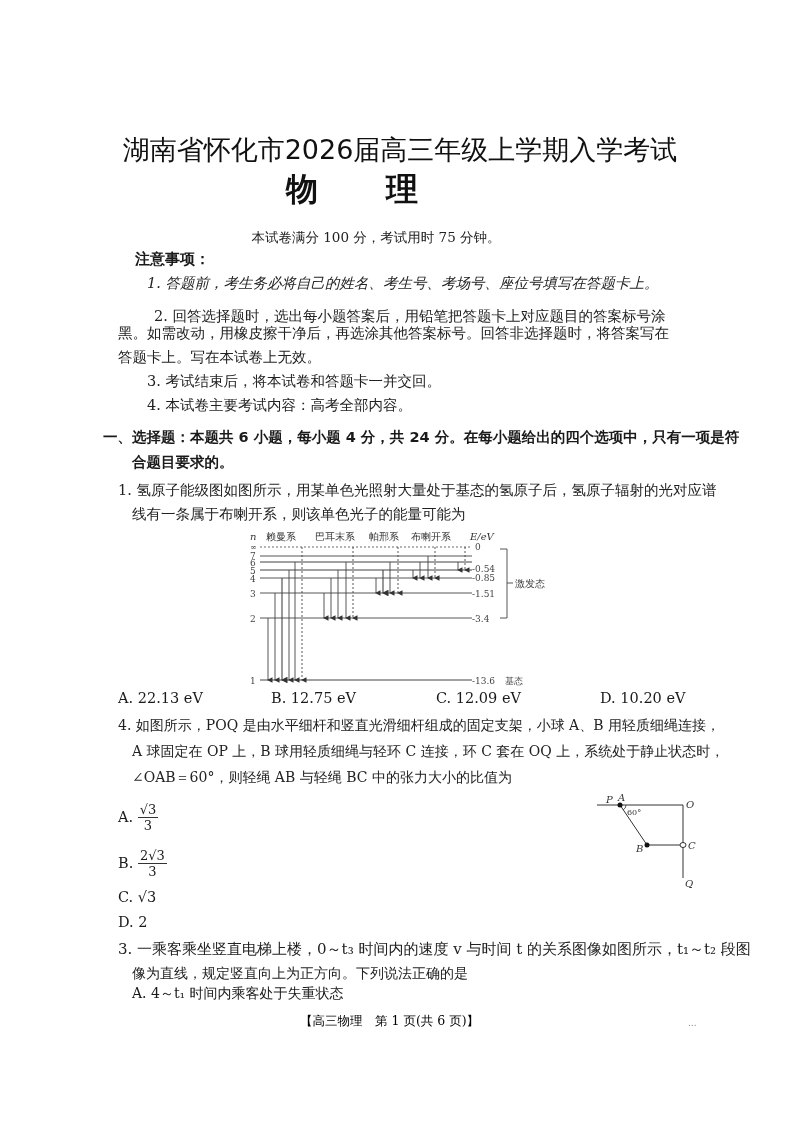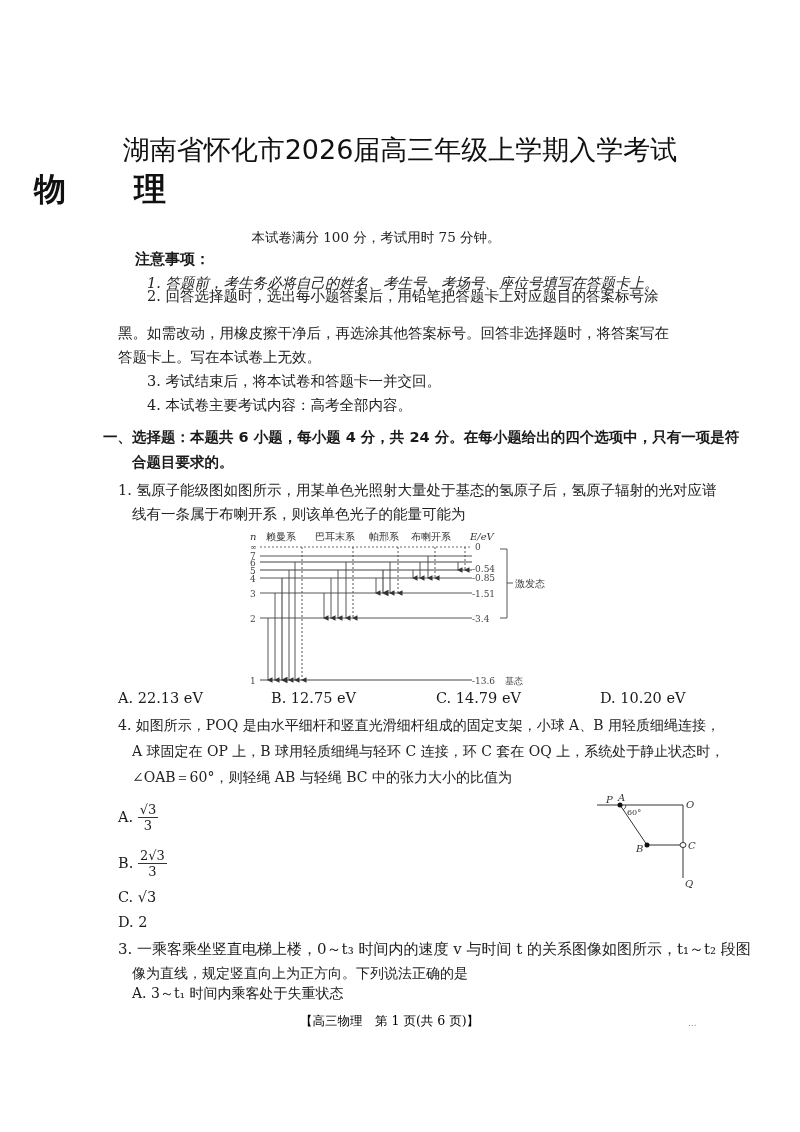--- a/index.html
+++ b/index.html
@@ -1,21 +1,21 @@
 <!DOCTYPE html>
 <html><head>
 <meta charset="utf-8">
 <style>
   html, body { margin: 0; padding: 0; background: #ffffff; }
   body { width: 800px; height: 1132px; position: relative; overflow: hidden;
          font-family: "DejaVu Serif", "Liberation Serif", serif; color: #1a1a1a; }
   .abs { position: absolute; white-space: nowrap; }
   .title { left: 0; width: 800px; text-align: center; top: 132px; font-size: 27px;
            font-family: "DejaVu Sans", "Liberation Sans", sans-serif; letter-spacing: 0px; color:#111; }
-  .subject { left: 0; width: 704px; top: 168px; font-size: 32px; font-weight: bold;
+  .subject { left: 0; width: 704px; text-align: center; top: 168px; font-size: 32px; font-weight: bold;
              font-family: "DejaVu Sans", "Liberation Sans", sans-serif; color:#111; }
   .subject span { display: inline-block; margin: 0 34px; }
   .body-text { font-size: 14.5px; line-height: 22px; color: #222; }
   .bold { font-weight: bold; font-family: "DejaVu Sans", "Liberation Sans", sans-serif; }
   .notes-head { left: 135px; top: 250px; font-size: 15px; }
   .indent { left: 147px; }
   .opt { font-size: 14.5px; }
   .frac { display: inline-block; vertical-align: middle; text-align: center; font-size: 13px; line-height: 15px; }
   .frac .num { display: block; border-bottom: 1px solid #333; padding: 0 2px; }
   .frac .den { display: block; }
@@ -27,21 +27,21 @@
 <body>
 
 <div class="abs title">湖南省怀化市2026届高三年级上学期入学考试</div>
 <div class="abs subject">
   <span>物</span><span>理</span>
 </div>
 <div class="abs body-text" style="left:0;width:752px;text-align:center;top:226px;font-size:13.5px;">本试卷满分 100 分，考试用时 75 分钟。</div>
 
 <div class="abs bold notes-head">注意事项：</div>
 <div class="abs body-text indent" style="top:272px;font-style:italic;">1. 答题前，考生务必将自己的姓名、考生号、考场号、座位号填写在答题卡上。</div>
-<div class="abs body-text indent" style="top:285px;">2. 回答选择题时，选出每小题答案后，用铅笔把答题卡上对应题目的答案标号涂</div>
+<div class="abs body-text indent" style="top:305px;margin-left:7px;">2. 回答选择题时，选出每小题答案后，用铅笔把答题卡上对应题目的答案标号涂</div>
 <div class="abs body-text" style="left:118px;top:322px;">黑。如需改动，用橡皮擦干净后，再选涂其他答案标号。回答非选择题时，将答案写在</div>
 <div class="abs body-text" style="left:118px;top:346px;">答题卡上。写在本试卷上无效。</div>
 <div class="abs body-text indent" style="top:370px;">3. 考试结束后，将本试卷和答题卡一并交回。</div>
 <div class="abs body-text indent" style="top:394px;">4. 本试卷主要考试内容：高考全部内容。</div>
 
 <div class="abs bold" style="left:103px;top:428px;font-size:14.5px;">一、选择题：本题共 6 小题，每小题 4 分，共 24 分。在每小题给出的四个选项中，只有一项是符</div>
 <div class="abs bold" style="left:132px;top:453px;font-size:14.5px;">合题目要求的。</div>
 
 <div class="abs body-text" style="left:118px;top:479px;">1. 氢原子能级图如图所示，用某单色光照射大量处于基态的氢原子后，氢原子辐射的光对应谱</div>
 <div class="abs body-text" style="left:132px;top:503px;">线有一条属于布喇开系，则该单色光子的能量可能为</div>
@@ -112,21 +112,21 @@
   <line x1="420" y1="562" x2="420" y2="578" stroke="#444" stroke-width="0.9" marker-end="url(#arr)"></line>
   <line x1="428" y1="556" x2="428" y2="578" stroke="#444" stroke-width="0.9" marker-end="url(#arr)"></line>
   <line x1="435" y1="547" x2="435" y2="578" stroke="#444" stroke-width="0.9" stroke-dasharray="2,2" marker-end="url(#arr)"></line>
 
   <line x1="458" y1="562" x2="458" y2="570" stroke="#444" stroke-width="0.9" marker-end="url(#arr)"></line>
   <line x1="465" y1="547" x2="465" y2="570" stroke="#444" stroke-width="0.9" stroke-dasharray="2,2" marker-end="url(#arr)"></line>
 </svg>
 
 <div class="abs opt" style="left:118px;top:690px;">A. 22.13 eV</div>
 <div class="abs opt" style="left:271px;top:690px;">B. 12.75 eV</div>
-<div class="abs opt" style="left:436px;top:690px;">C. 14.79 eV</div>
+<div class="abs opt" style="left:436px;top:690px;">C. 12.09 eV</div>
 <div class="abs opt" style="left:600px;top:690px;">D. 10.20 eV</div>
 
 <div class="abs body-text" style="left:118px;top:714px;font-size:14px;">4. 如图所示，POQ 是由水平细杆和竖直光滑细杆组成的固定支架，小球 A、B 用轻质细绳连接，</div>
 <div class="abs body-text" style="left:132px;top:740px;font-size:14px;">A 球固定在 OP 上，B 球用轻质细绳与轻环 C 连接，环 C 套在 OQ 上，系统处于静止状态时，</div>
 <div class="abs body-text" style="left:132px;top:766px;font-size:14px;">∠OAB＝60°，则轻绳 AB 与轻绳 BC 中的张力大小的比值为</div>
 
 <div class="abs opt" style="left:118px;top:802px;">
   <span>A.</span>
   <span class="frac"><span class="num">√3</span><span class="den">3</span></span>
 </div>
@@ -156,16 +156,16 @@
   <text x="618" y="801" font-size="10" font-style="italic" fill="#333">A</text>
   <text x="627" y="815" font-size="8" fill="#333">60°</text>
   <text x="686" y="808" font-size="10" font-style="italic" fill="#333">O</text>
   <text x="636" y="852" font-size="10" font-style="italic" fill="#333">B</text>
   <text x="688" y="849" font-size="10" font-style="italic" fill="#333">C</text>
   <text x="685" y="887" font-size="10" font-style="italic" fill="#333">Q</text>
 </svg>
 
 <div class="abs body-text" style="left:118px;top:938px;font-size:15px;">3. 一乘客乘坐竖直电梯上楼，0～t₃ 时间内的速度 v 与时间 t 的关系图像如图所示，t₁～t₂ 段图</div>
 <div class="abs body-text" style="left:132px;top:962px;font-size:14px;">像为直线，规定竖直向上为正方向。下列说法正确的是</div>
-<div class="abs opt" style="left:132px;top:985px;font-size:14px;">A. 3～t₁ 时间内乘客处于失重状态</div>
+<div class="abs opt" style="left:132px;top:985px;font-size:14px;">A. 4～t₁ 时间内乘客处于失重状态</div>
 
 <div class="abs footer">【高三物理　第 1 页(共 6 页)】</div>
 <div class="abs tiny">...</div>
 
 </body></html>

